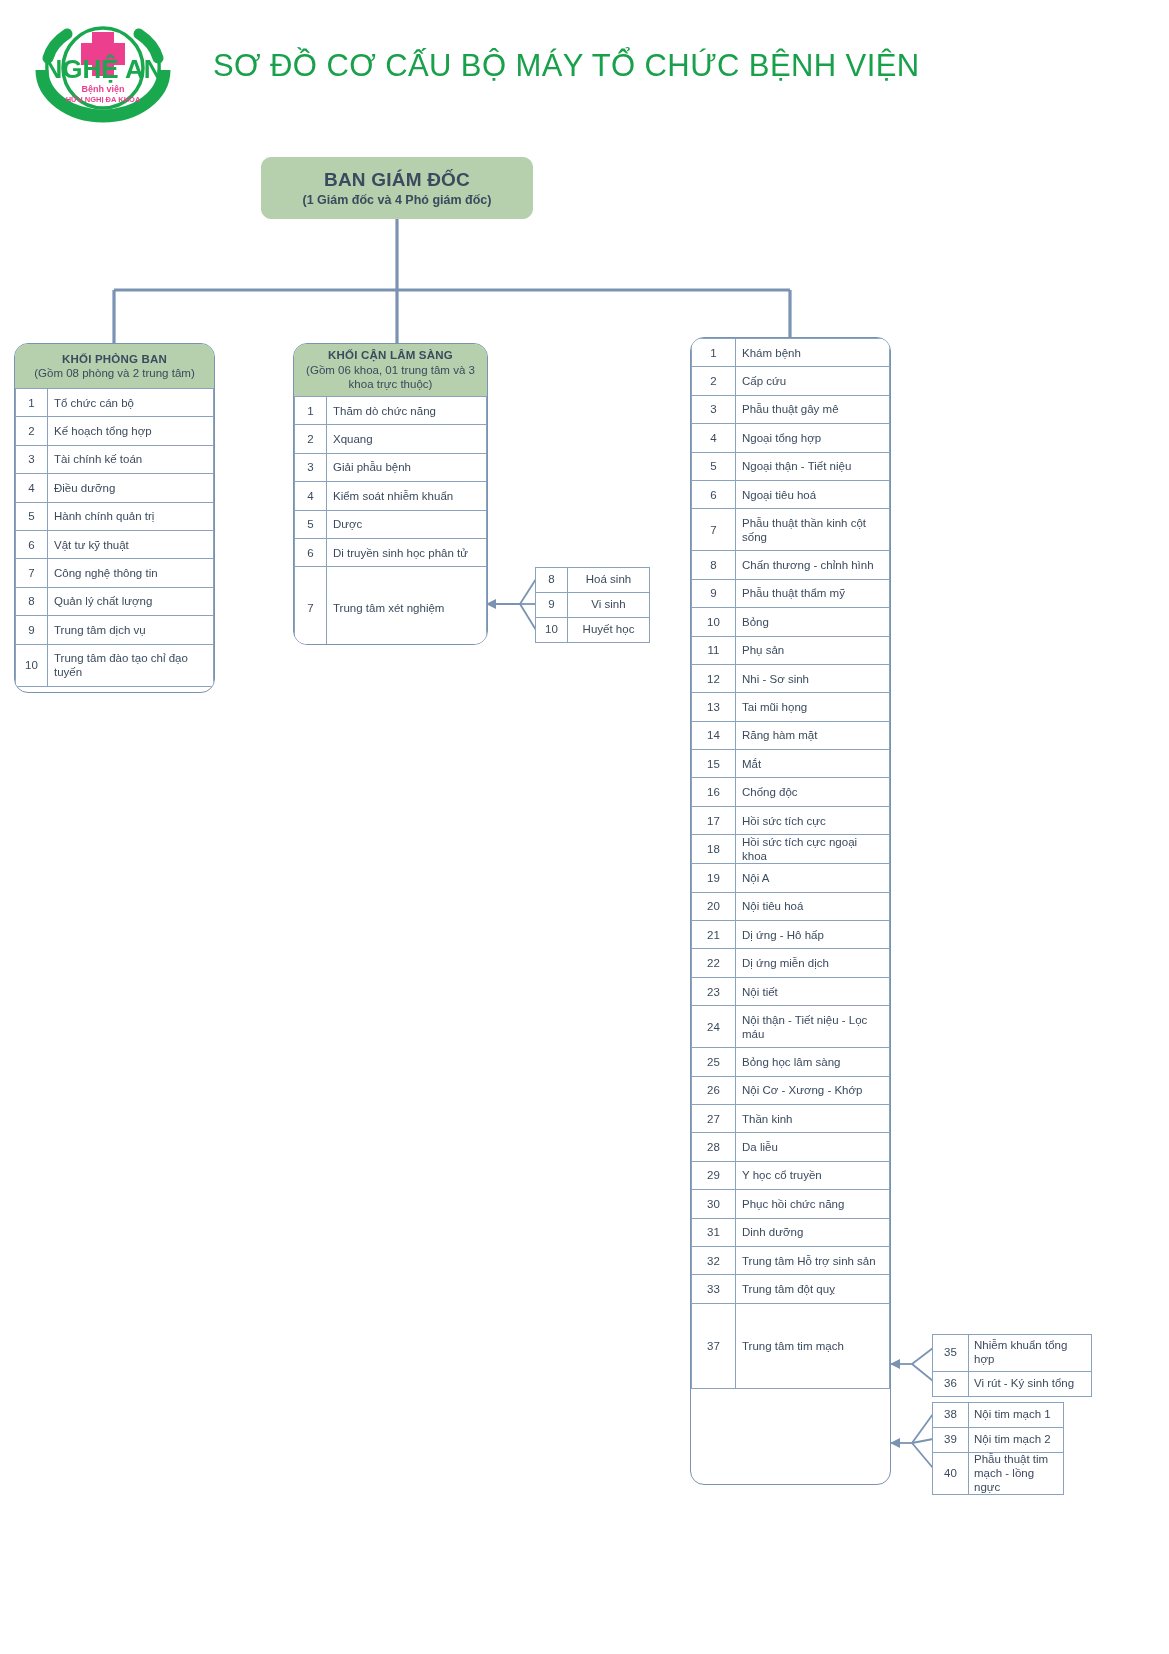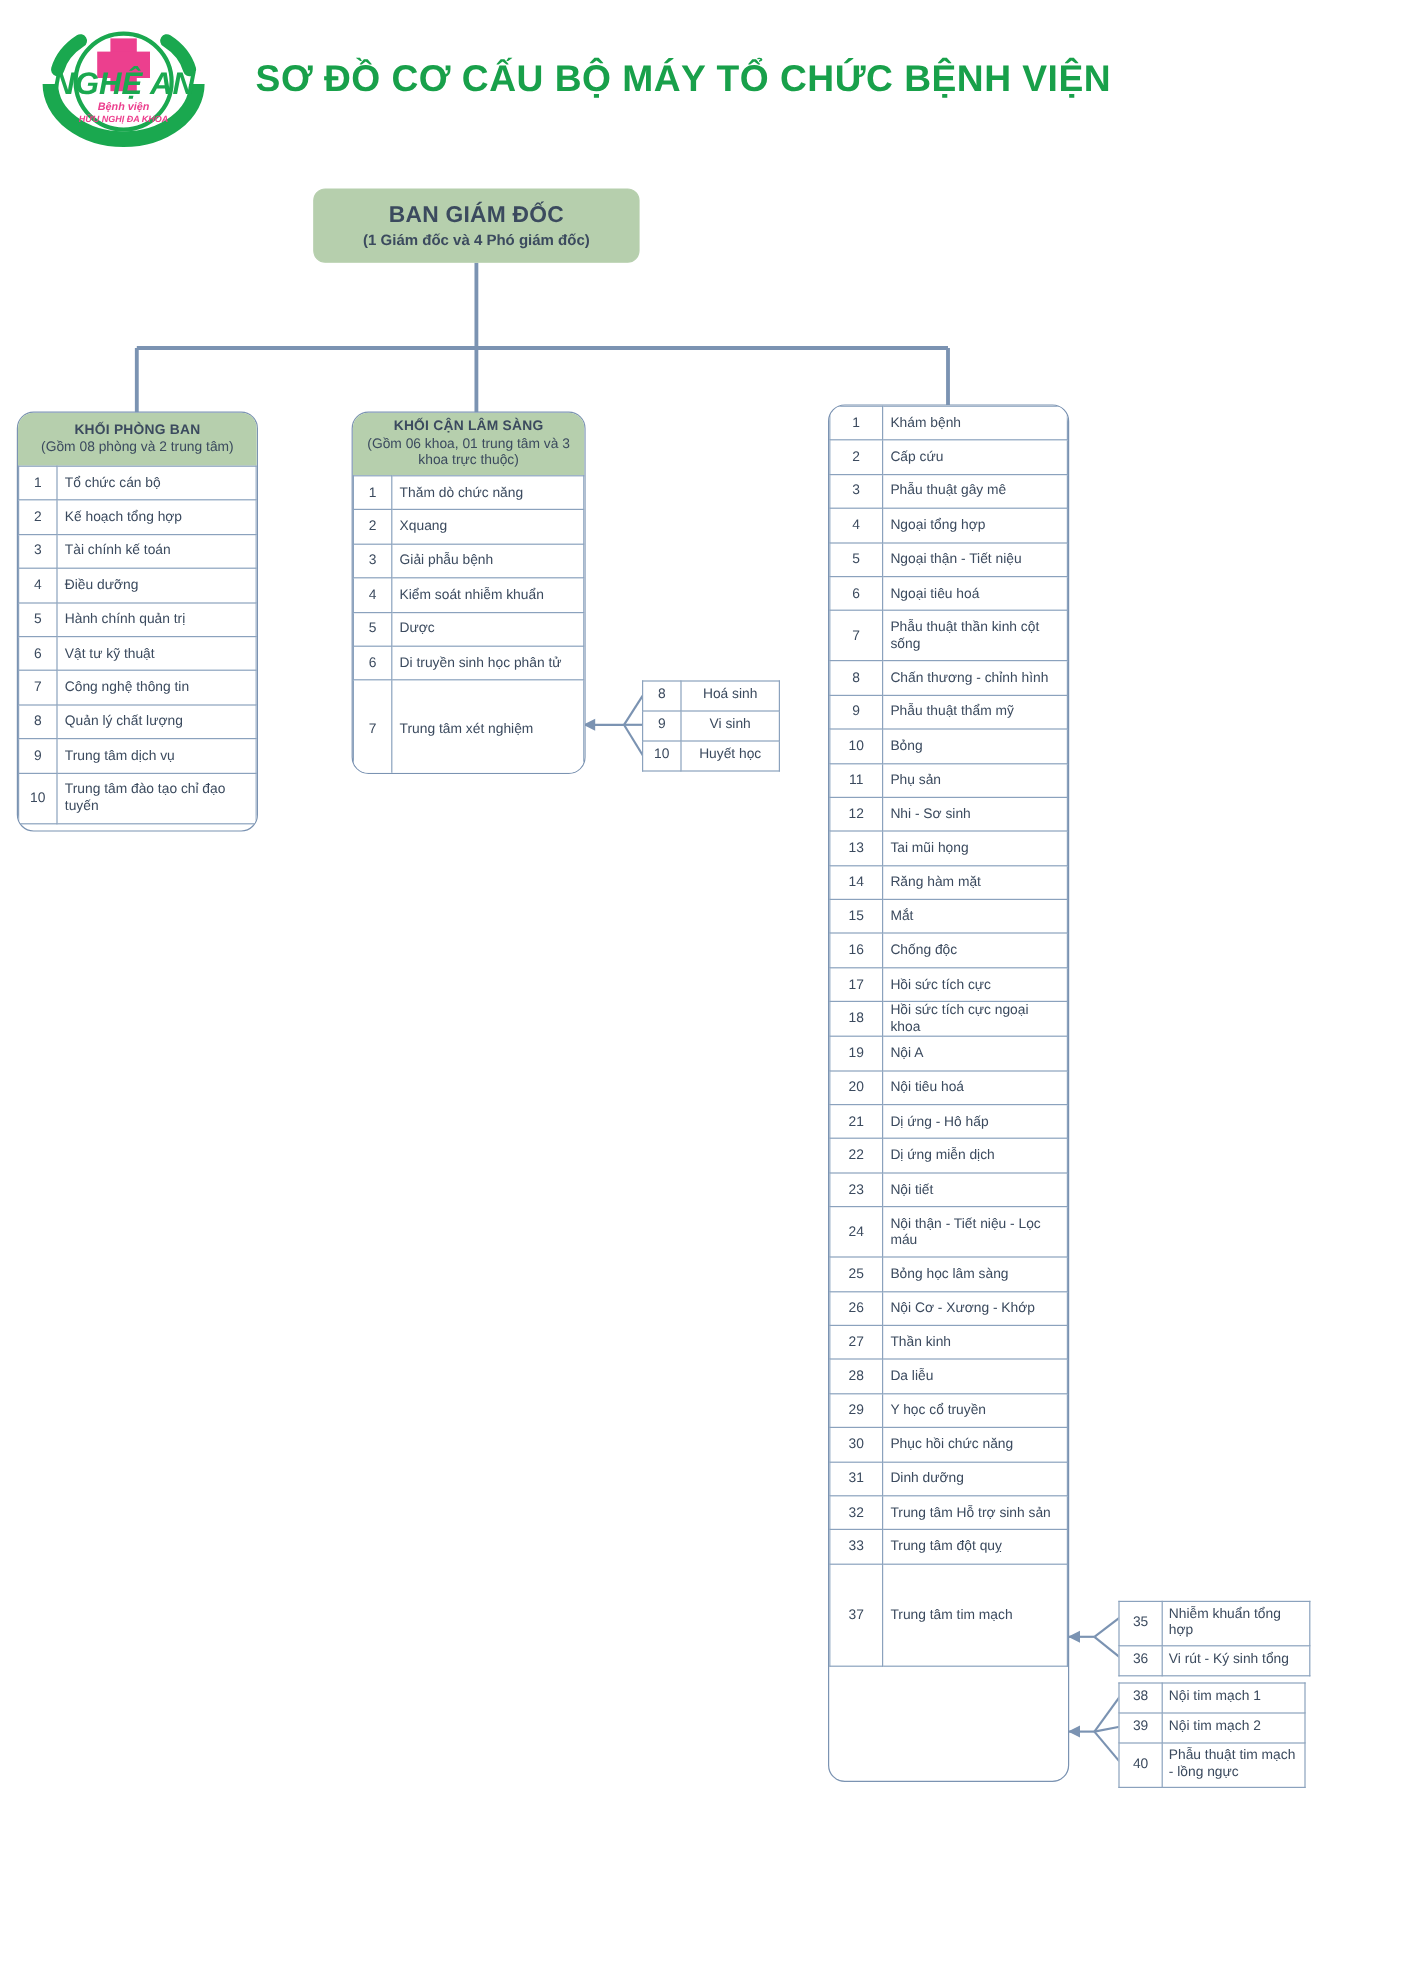--- a/index.html
+++ b/index.html
@@ -22,30 +22,29 @@
     top: 0; left: 0;
     width: 1169px;
     height: 135px;
   }
   #logo {
     position: absolute;
     left: 28px;
     top: 18px;
     width: 150px;
     height: 105px;
-    font-style: italic;
   }
   #logo svg { display: block; }
 
   #page-title {
     position: absolute;
     left: 213px;
     top: 48px;
     font-size: 31px;
-    font-weight: bold;
+    font-weight: normal;
     letter-spacing: 0.4px;
     color: #18a04a;
     white-space: nowrap;
   }
 
   
   #connectors {
     position: absolute;
     left: 0; top: 0;
     width: 1169px; height: 1654px;
@@ -494,21 +493,21 @@
         <td class="num">35</td>
         <td class="txt">Nhiễm khuẩn tổng hợp</td>
       </tr>
     <tr>
         <td class="num">36</td>
         <td class="txt">Vi rút - Ký sinh tổng</td>
       </tr>
   </tbody>
 </table>
 
-<table class="subtable" style="left:932px; top:1402px; width:156px;padding-left:19px;">
+<table class="subtable" style="left:932px; top:1402px; width:132px;padding-left:19px;">
   <colgroup>
       <col style="width:36px">
       <col>
     </colgroup>
   <tbody>
     <tr>
         <td class="num">38</td>
         <td class="txt">Nội tim mạch 1</td>
       </tr>
     <tr>

